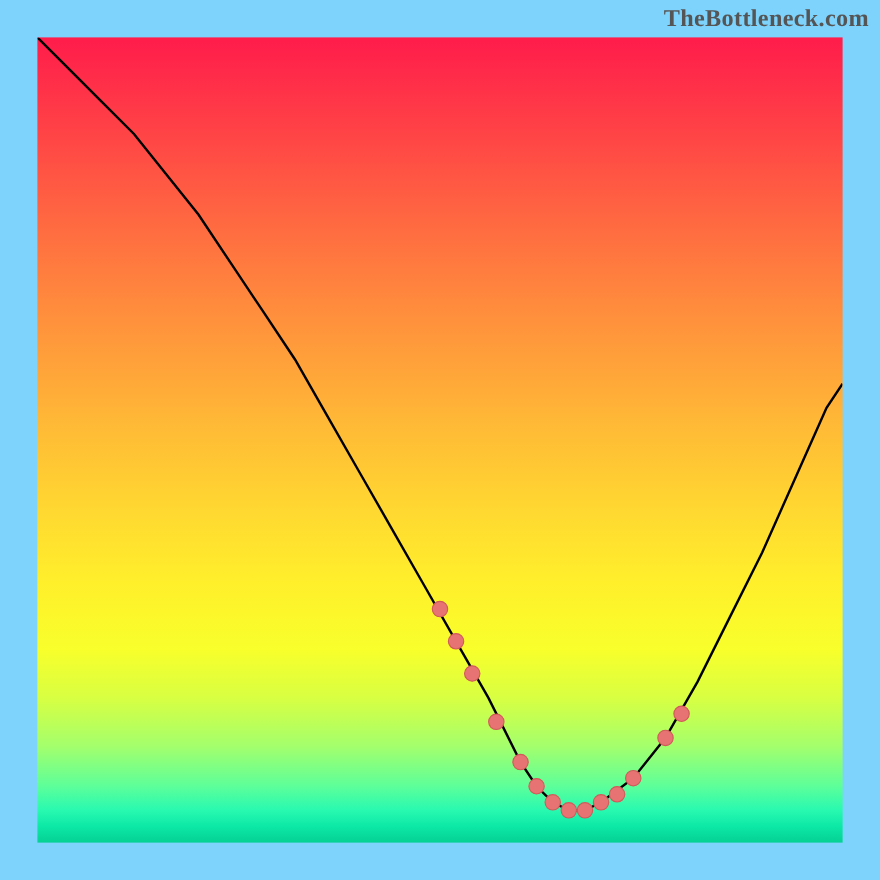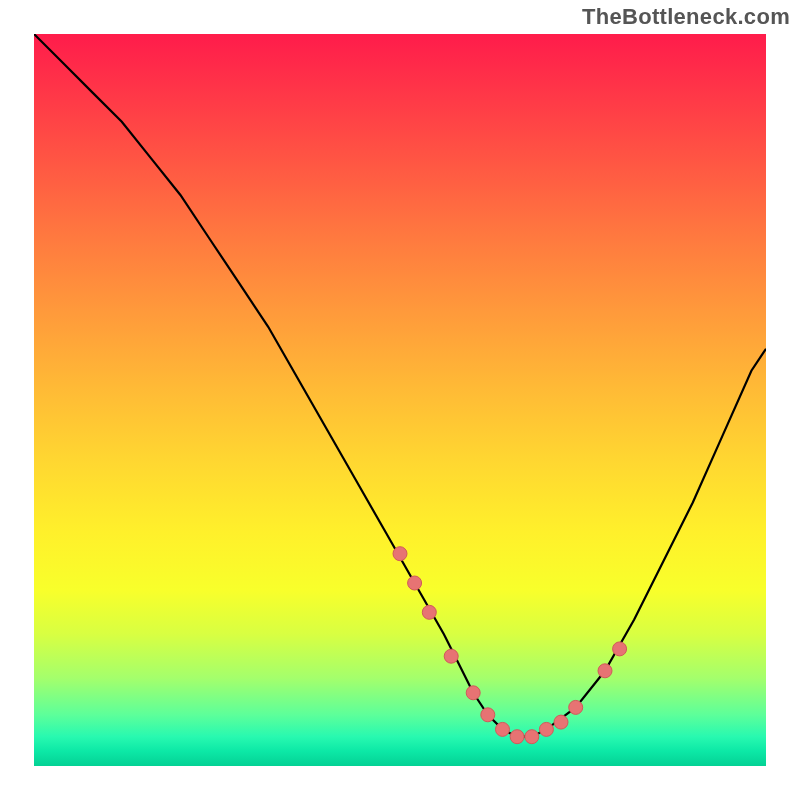--- a/index.html
+++ b/index.html
@@ -8,21 +8,22 @@
     width: 800px;
     height: 800px;
     background: #000;
     overflow: hidden;
     font-family: Arial, Helvetica, sans-serif;
   }
   .frame {
     position: relative;
     width: 800px;
     height: 800px;
-    background: #ffffff;
+    background: #7dd3fc;
+    font-family: Liberation Serif, serif;
   }
   .watermark {
     position: absolute;
     top: 4px;
     right: 10px;
     color: #555;
     font-size: 22px;
     font-weight: 600;
     letter-spacing: 0.3px;
     z-index: 10;

